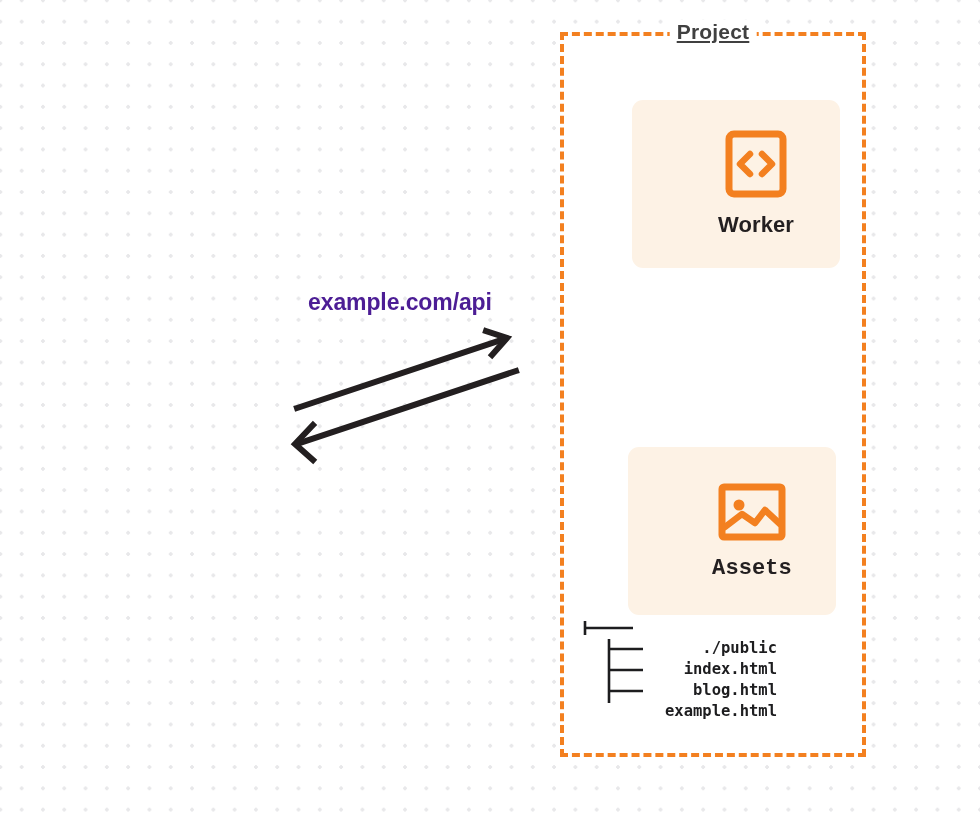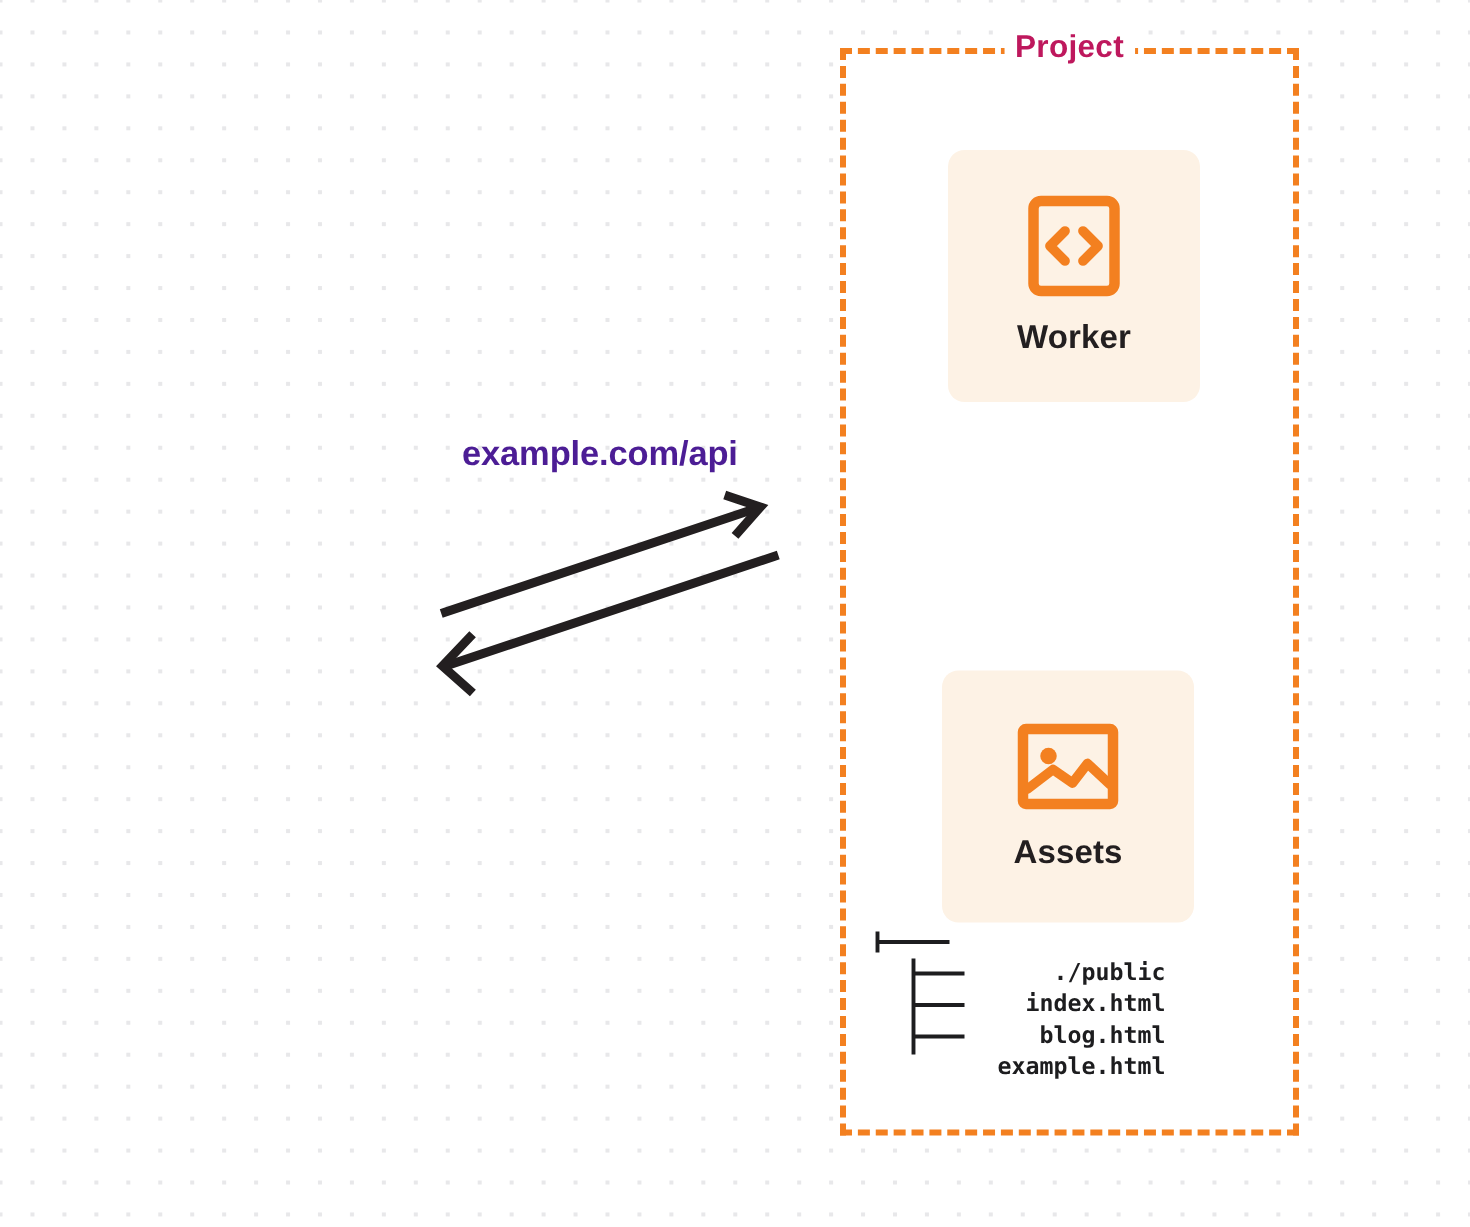--- a/index.html
+++ b/index.html
@@ -78,46 +78,49 @@
   }
   .project-title {
     position: absolute;
     left: 50%;
     top: -16px;
     transform: translateX(-50%);
     background: #ffffff;
     padding: 0 7px;
     font-size: 21px;
     font-weight: bold;
-    color: #be185d;
+    color: #404040;
     letter-spacing: 0.2px;
     white-space: nowrap;
+    text-decoration: underline;
   }
 
   
   .card {
     position: absolute;
     background: #fdf2e5;
     border-radius: 11px;
     display: flex;
     flex-direction: column;
     align-items: center;
     justify-content: center;
+    padding-left: 40px;
   }
   .card-worker {
     left: 632px;
     top: 100px;
     width: 168px;
     height: 168px;
   }
   .card-assets {
     left: 628px;
     top: 447px;
     width: 168px;
     height: 168px;
+    font-family: Liberation Mono, monospace;
   }
   .card-icon {
     margin-bottom: 14px;
     line-height: 0;
   }
   .card-label {
     font-size: 22px;
     font-weight: bold;
     color: #231f20;
     letter-spacing: 0.1px;

